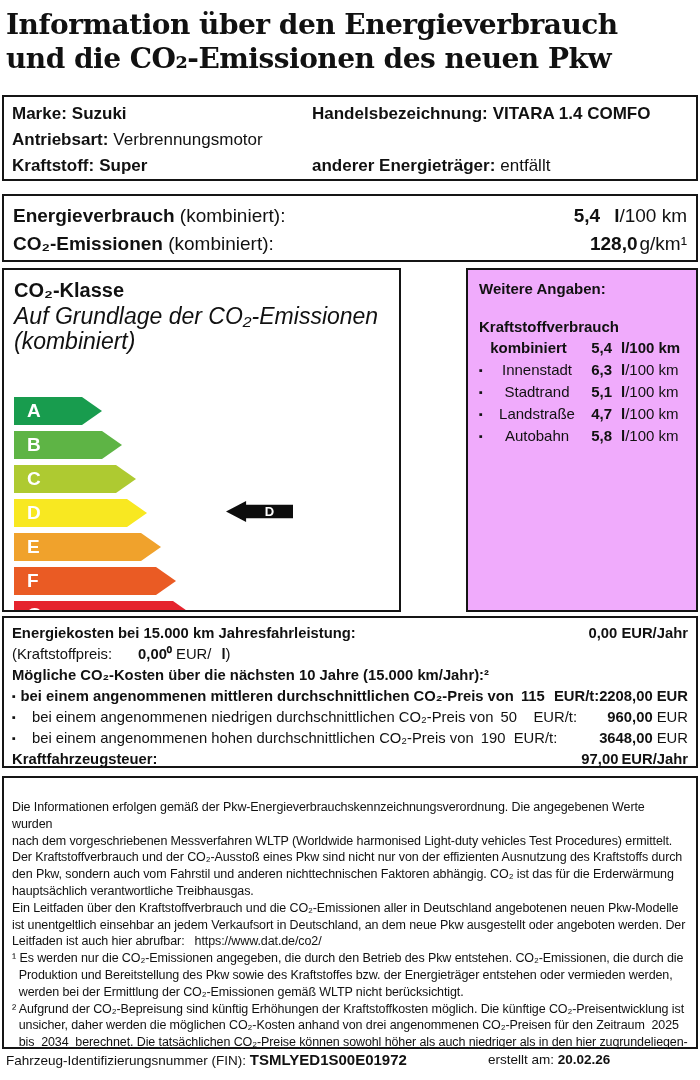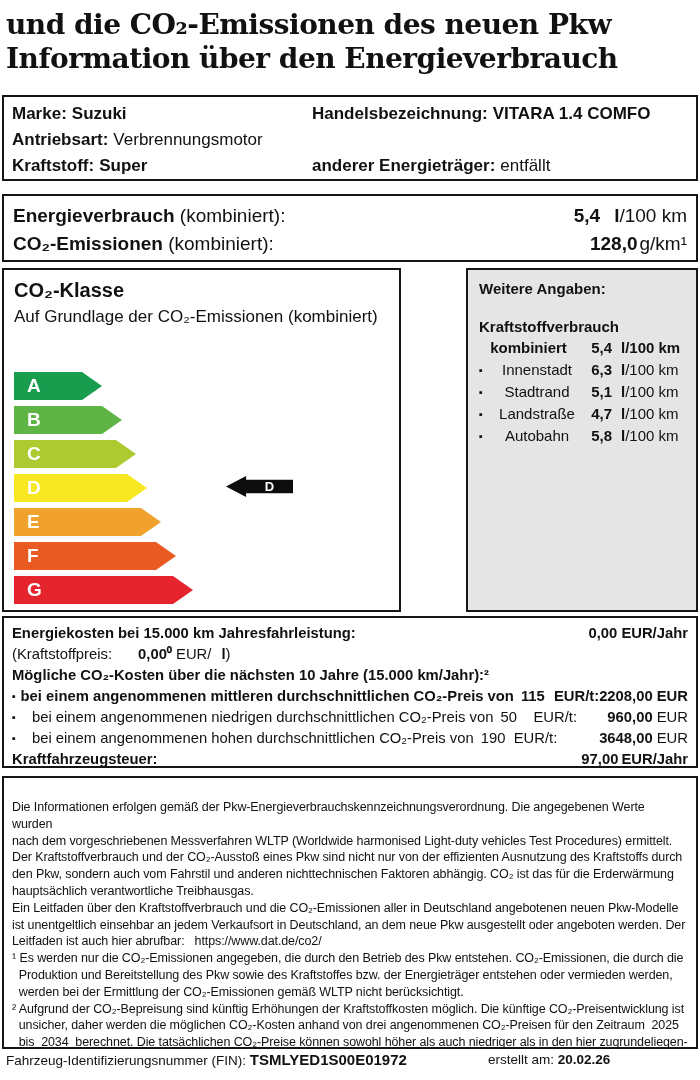--- a/index.html
+++ b/index.html
@@ -15,23 +15,23 @@
   .lbl{font-weight:700;}
   .val-b{font-weight:700;margin-left:5px;}
   .val-r{font-weight:400;margin-left:5px;}
   
   .cons{margin-top:13px;height:68px;padding:6px 9px;font-size:19px;}
   .cons .row{display:flex;height:28px;line-height:28px;align-items:flex-end;}
   .cons .right{margin-left:auto;white-space:nowrap;}
   
   .classwrap{margin-top:6px;height:332px;display:flex;margin-left:2px;margin-right:2px;}
   .clsbox{border:2px solid #151515;box-sizing:border-box;width:399px;height:344px;padding:8px 10px;overflow:hidden;background:#fff;}
-  .detbox{border:2px solid #151515;box-sizing:border-box;width:232px;height:344px;margin-left:auto;padding:9px 11px;overflow:hidden;background:#e5e5e5;font-size:15px;}
+  .detbox{border:2px solid #151515;box-sizing:border-box;width:232px;height:344px;margin-left:auto;padding:9px 11px;overflow:hidden;background:#f0abfc;font-size:15px;}
   .cls-h{font-size:20px;font-weight:700;line-height:24px;}
-  .cls-sub{font-size:17px;line-height:25px;margin-top:2px;}
+  .cls-sub{font-size:23px;line-height:25px;margin-top:2px;font-style:italic;}
   .arrows{position:relative;margin-top:43px;}
   .arrow{height:28px;margin-bottom:6px;clip-path:polygon(0 0,calc(100% - 20px) 0,100% 50%,calc(100% - 20px) 100%,0 100%);color:#fff;font-size:19px;font-weight:600;line-height:28px;padding-left:13px;box-sizing:border-box;}
   .pointer{position:absolute;left:212px;top:104px;width:67px;height:21px;background:#0d0d0d;clip-path:polygon(0 50%,30% 0,30% 18%,100% 18%,100% 82%,30% 82%,30% 100%);}
   .pointer span{position:absolute;left:30%;width:70%;text-align:center;color:#fff;font-size:13px;font-weight:700;line-height:21px;}
   .det-h{font-weight:700;margin-bottom:17px;line-height:20px;}
   .det-t{font-weight:700;line-height:21px;}
   .trow{display:flex;line-height:22px;}
   .trow .bullet{width:17px;font-size:11px;}
   .trow .tl{flex:1;text-align:center;}
   .trow .tv{width:34px;text-align:right;font-weight:700;}
@@ -50,22 +50,22 @@
   .footer{position:relative;height:18px;margin:3px 6px 0 6px;font-size:13.5px;line-height:16px;white-space:nowrap;}
   .footer .right{position:absolute;left:482px;top:0;}
   .fin{font-weight:700;font-size:15px;}
 </style>
 </head>
 <body>
 
 <div class="page">
 
   <div class="title">
+    <div>Information über den Energieverbrauch</div>
     <div>und die CO₂-Emissionen des neuen Pkw</div>
-    <div>Information über den Energieverbrauch</div>
   </div>
 
   <div class="box veh">
     <div class="row">
       <span class="lbl">Marke:</span><span class="val-b">Suzuki</span>
       <span class="col2"><span class="lbl">Handelsbezeichnung:</span><span class="val-b">VITARA 1.4 COMFO</span></span>
     </div>
     <div class="row">
       <span class="lbl">Antriebsart:</span><span class="val-r">Verbrennungsmotor</span>
     </div>

